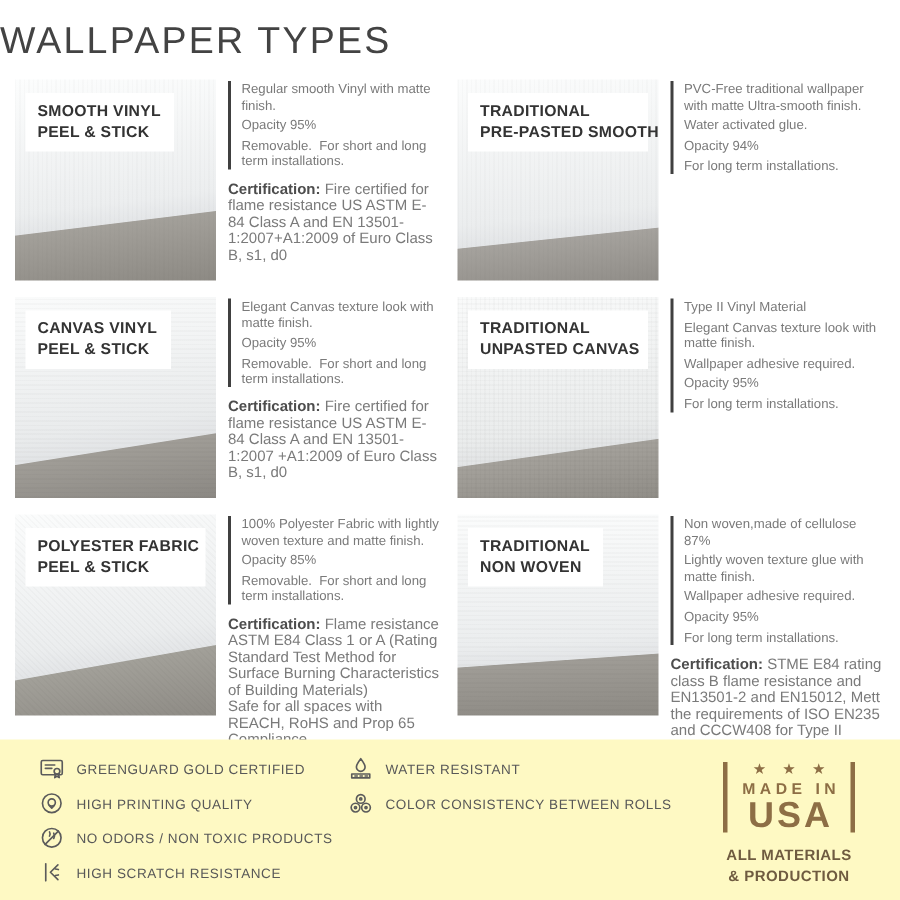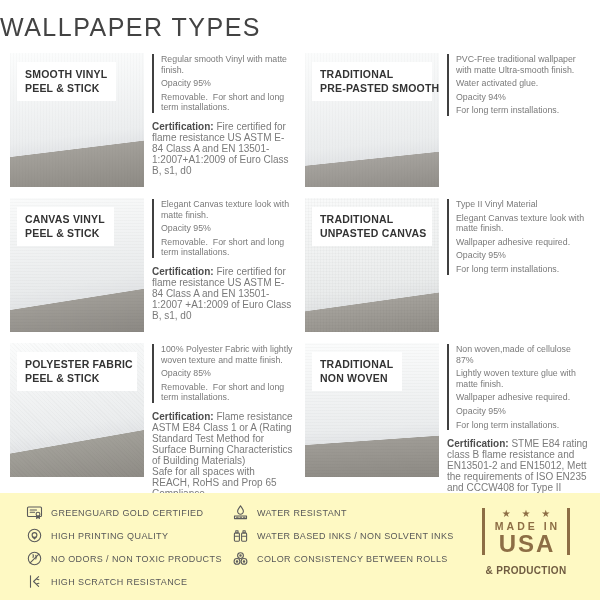--- a/index.html
+++ b/index.html
@@ -265,31 +265,20 @@
     <span class="badge-icon">
           <svg viewBox="0 0 17 17">
             <path d="M8.5 1.8c1.9 2.5 2.9 4 2.9 5.5a2.9 2.9 0 1 1-5.8 0c0-1.5 1-3 2.9-5.5z"></path>
             <path d="M2.5 12h12v2.6h-12z"></path>
             <path d="M4.6 13.3h1.6M8 13.3h1.6M11.4 13.3h1.6"></path>
           </svg>
         </span>
     <span class="badge-label">WATER RESISTANT</span>
   </li>
 
-  <li class="badge">
-    <span class="badge-icon">
-          <svg viewBox="0 0 17 17">
-            <rect x="2.4" y="6" width="5" height="8.2" rx="0.9"></rect>
-            <rect x="9.6" y="6" width="5" height="8.2" rx="0.9"></rect>
-            <path d="M3.8 3.8h2.2V6H3.8zM11 3.8h2.2V6H11z"></path>
-            <path d="M3.4 9.2h3M10.6 9.2h3"></path>
-          </svg>
-        </span>
-    <span class="badge-label">WATER BASED INKS / NON SOLVENT INKS</span>
-  </li>
 
   <li class="badge">
     <span class="badge-icon">
           <svg viewBox="0 0 17 17">
             <circle cx="5" cy="11.4" r="2.9"></circle>
             <circle cx="12" cy="11.4" r="2.9"></circle>
             <circle cx="8.5" cy="5.6" r="2.9"></circle>
             <circle cx="5" cy="11.4" r="0.7"></circle>
             <circle cx="12" cy="11.4" r="0.7"></circle>
             <circle cx="8.5" cy="5.6" r="0.7"></circle>
@@ -302,16 +291,17 @@
     <div class="logo-row">
       <span class="bar"></span>
       <div class="logo-center">
         <div class="stars">★ ★ ★</div>
         <div class="made-in-text">MADE IN</div>
         <div class="usa-text">USA</div>
       </div>
       <span class="bar"></span>
     </div>
     <div class="logo-sub">
+      <div>ALL MATERIALS</div>
       <div>&amp; PRODUCTION</div>
     </div>
   </div>
 </footer>
 
 </body></html>

